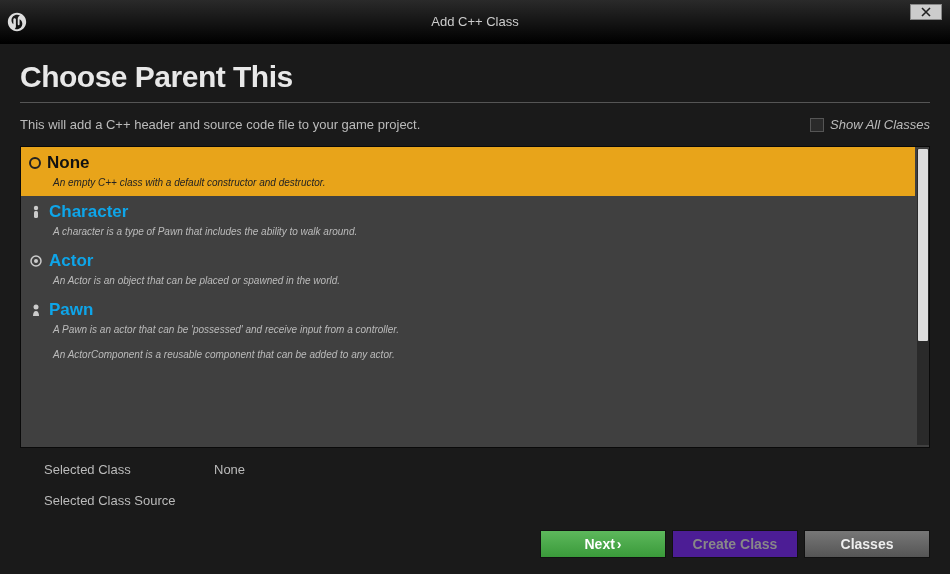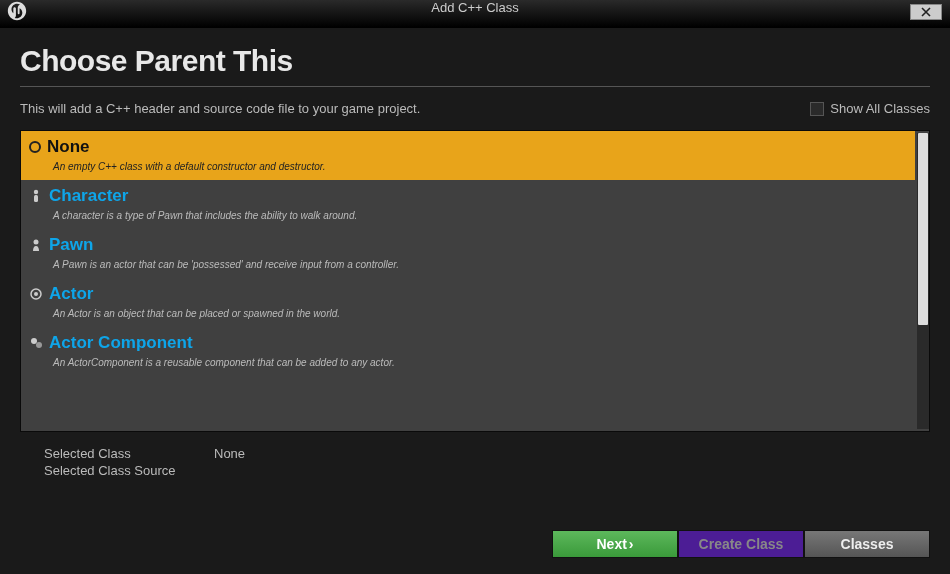--- a/index.html
+++ b/index.html
@@ -10,24 +10,24 @@
   height: 574px;
   overflow: hidden;
 }
 .window {
   width: 950px;
   height: 574px;
   background: #1a1a1a;
   position: relative;
 }
 .titlebar {
-  height: 28px;
+  height: 44px;
   background: linear-gradient(to bottom, #2a2a2a, #000);
   display: flex;
-  align-items: flex-start;
+  align-items: center;
   position: relative;
   border-bottom: 1px solid #000;
 }
 .logo {
   width: 22px; height: 22px;
   margin-left: 6px;
   display: flex; align-items: center; justify-content: center;
 }
 .titlebar-title {
   position: absolute;
@@ -75,20 +75,21 @@
 .desc-text {
   color: #bbb;
   font-size: 13px;
   text-align: right;
 }
 .checkbox-wrap {
   display: flex;
   align-items: flex-end;
   gap: 6px;
   cursor: pointer;
+  font-style: italic;
 }
 .checkbox {
   width: 14px; height: 14px;
   background: #2a2a2a;
   border: 1px solid #555;
 }
 .checkbox-label {
   color: #bbb;
   font-size: 13px;
 }
@@ -152,29 +153,30 @@
   color: #bbb;
   padding-left: 24px;
   font-style: italic;
 }
 .class-item.selected .item-desc { color: #222; }
 .selected-info {
   margin-top: 14px;
   padding-left: 24px;
   display: grid;
   grid-template-columns: 170px auto;
-  row-gap: 2px;
+  row-gap: 16px;
   font-size: 13px;
   color: #bbb;
 }
 .footer {
   position: absolute;
   bottom: 16px;
   right: 20px;
   display: flex;
+  gap: 6px;
   margin-top: 20px;
 }
 .btn {
   width: 126px;
   height: 28px;
   display: flex;
   align-items: center;
   justify-content: center;
   font-size: 14px;
   font-weight: bold;
@@ -248,51 +250,42 @@
                   <rect x="4" y="6" width="4" height="7" rx="1.5" fill="#ccc"></rect>
                 </svg>
               </div>
               <div class="item-name">Character</div>
             </div>
             <div class="item-desc">A character is a type of Pawn that includes the ability to walk around.</div>
           </div>
           <div class="class-item">
             <div class="item-head">
               <div class="item-icon">
+                <svg width="14" height="14" viewBox="0 0 14 14">
+                  <circle cx="7" cy="7" r="5" fill="none" stroke="#ccc" stroke-width="1.5"></circle>
+                  <circle cx="7" cy="7" r="2" fill="#ccc"></circle>
+                </svg>
+              </div>
+              <div class="item-name">Actor</div>
+            </div>
+            <div class="item-desc">An Actor is an object that can be placed or spawned in the world.</div>
+          </div>
+          <div class="class-item">
+            <div class="item-head">
+              <div class="item-icon">
                 <svg width="12" height="14" viewBox="0 0 12 14">
                   <circle cx="6" cy="4" r="2.5" fill="#ccc"></circle>
                   <path d="M3 13c0-3 1-5 3-5s3 2 3 5z" fill="#ccc"></path>
                 </svg>
               </div>
               <div class="item-name">Pawn</div>
             </div>
             <div class="item-desc">A Pawn is an actor that can be 'possessed' and receive input from a controller.</div>
           </div>
           <div class="class-item">
-            <div class="item-head">
-              <div class="item-icon">
-                <svg width="14" height="14" viewBox="0 0 14 14">
-                  <circle cx="7" cy="7" r="5" fill="none" stroke="#ccc" stroke-width="1.5"></circle>
-                  <circle cx="7" cy="7" r="2" fill="#ccc"></circle>
-                </svg>
-              </div>
-              <div class="item-name">Actor</div>
-            </div>
-            <div class="item-desc">An Actor is an object that can be placed or spawned in the world.</div>
-          </div>
-          <div class="class-item">
-            <div class="item-head">
-              <div class="item-icon">
-                <svg width="14" height="14" viewBox="0 0 14 14">
-                  <circle cx="5" cy="5" r="3" fill="#ccc"></circle>
-                  <circle cx="10" cy="9" r="3" fill="#999"></circle>
-                </svg>
-              </div>
-              <div class="item-name">Actor Component</div>
-            </div>
             <div class="item-desc">An ActorComponent is a reusable component that can be added to any actor.</div>
           </div>
         </div>
       <div class="scrollbar-track">
         <div class="scrollbar-thumb"></div>
       </div>
     </div>
 
     <div class="selected-info">
       <div>Selected Class</div>

